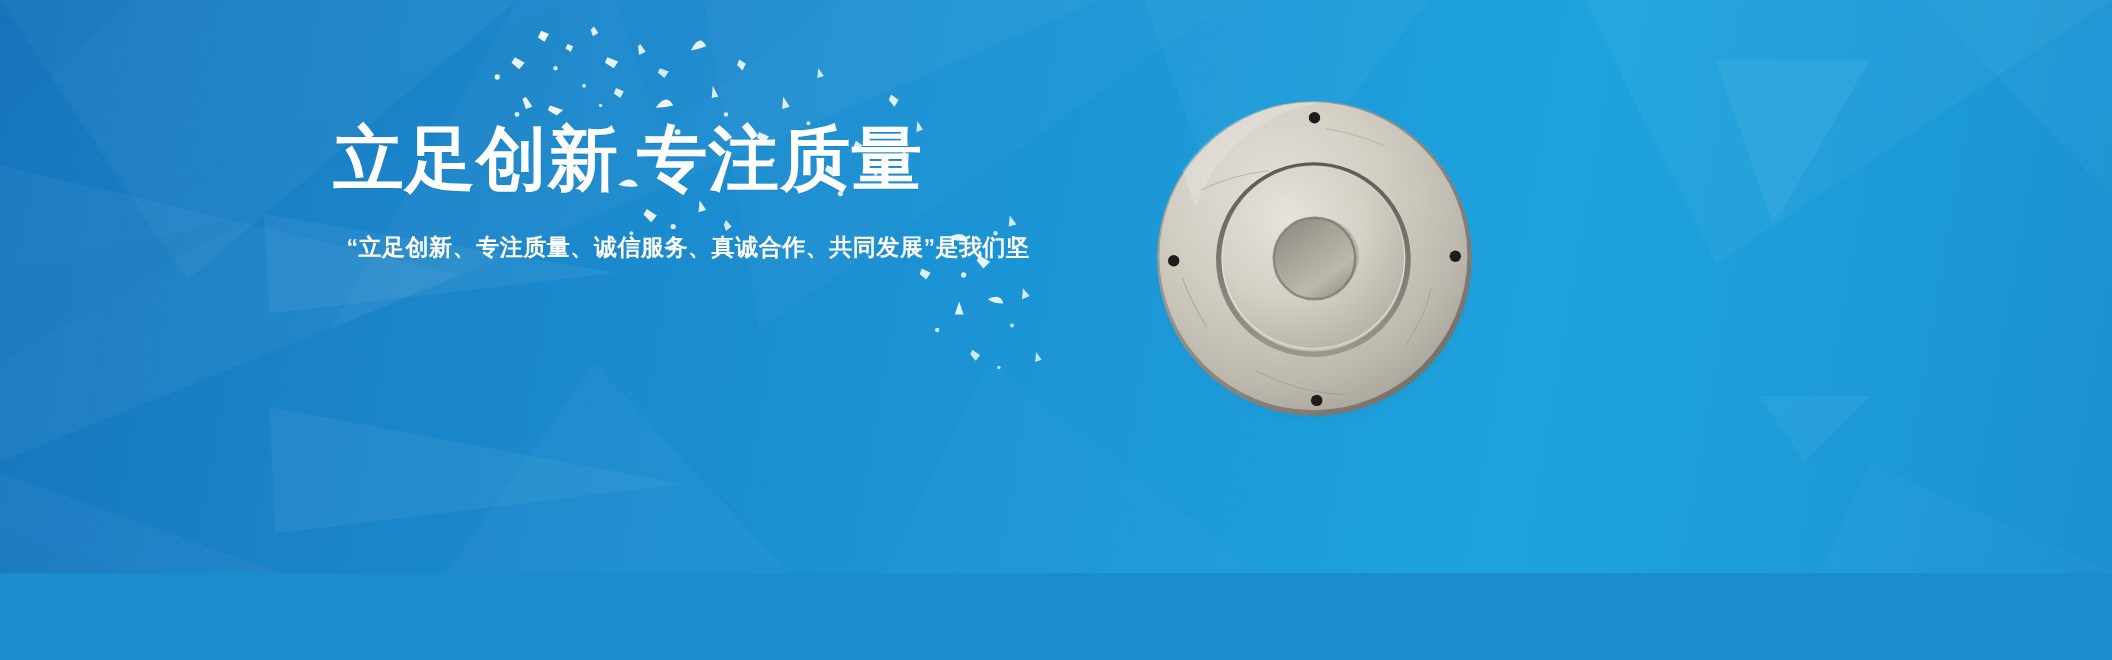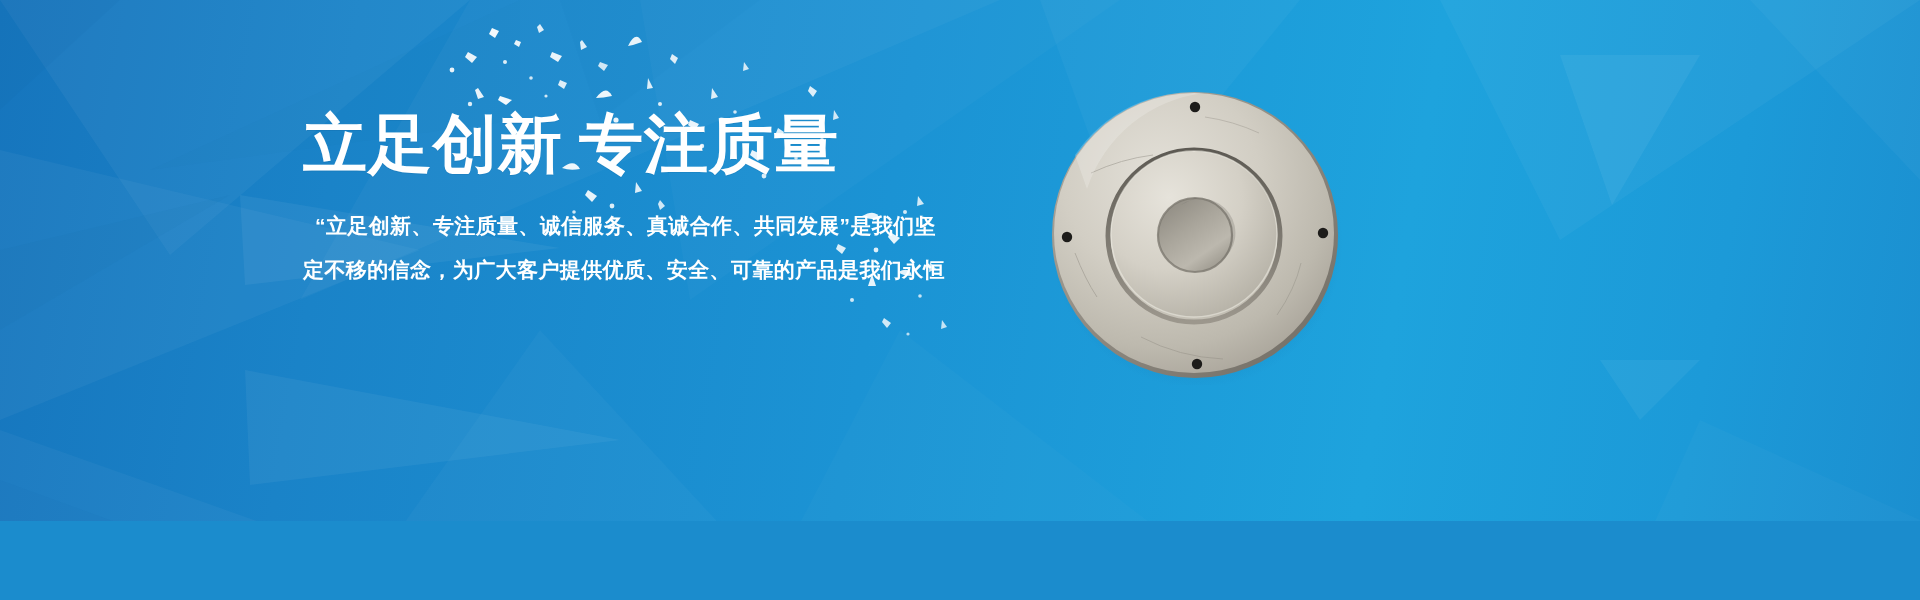--- a/index.html
+++ b/index.html
@@ -161,21 +161,20 @@
       </g>
     </svg>
   </div>
 
   <div class="text-block">
 
     <h1 class="headline"><span>立足创新</span><span class="gap"></span><span>专注质量</span></h1>
 
     <div class="desc">
       <span class="ln l1">“立足创新、专注质量、诚信服务、真诚合作、共同发展”是我们坚</span>
-      <span class="ln l2">定不移的信念，为广大客户提供优质、安全、可靠的产品是我们永恒</span>
     </div>
 
   </div>
 
   <div class="product">
     <svg viewBox="0 0 300 300" xmlns="http://www.w3.org/2000/svg">
       <defs>
         <radialGradient id="faceGrad" cx="38%" cy="30%" r="78%">
           <stop offset="0%" stop-color="#e3e0d8"></stop>
           <stop offset="45%" stop-color="#d2cec4"></stop>

